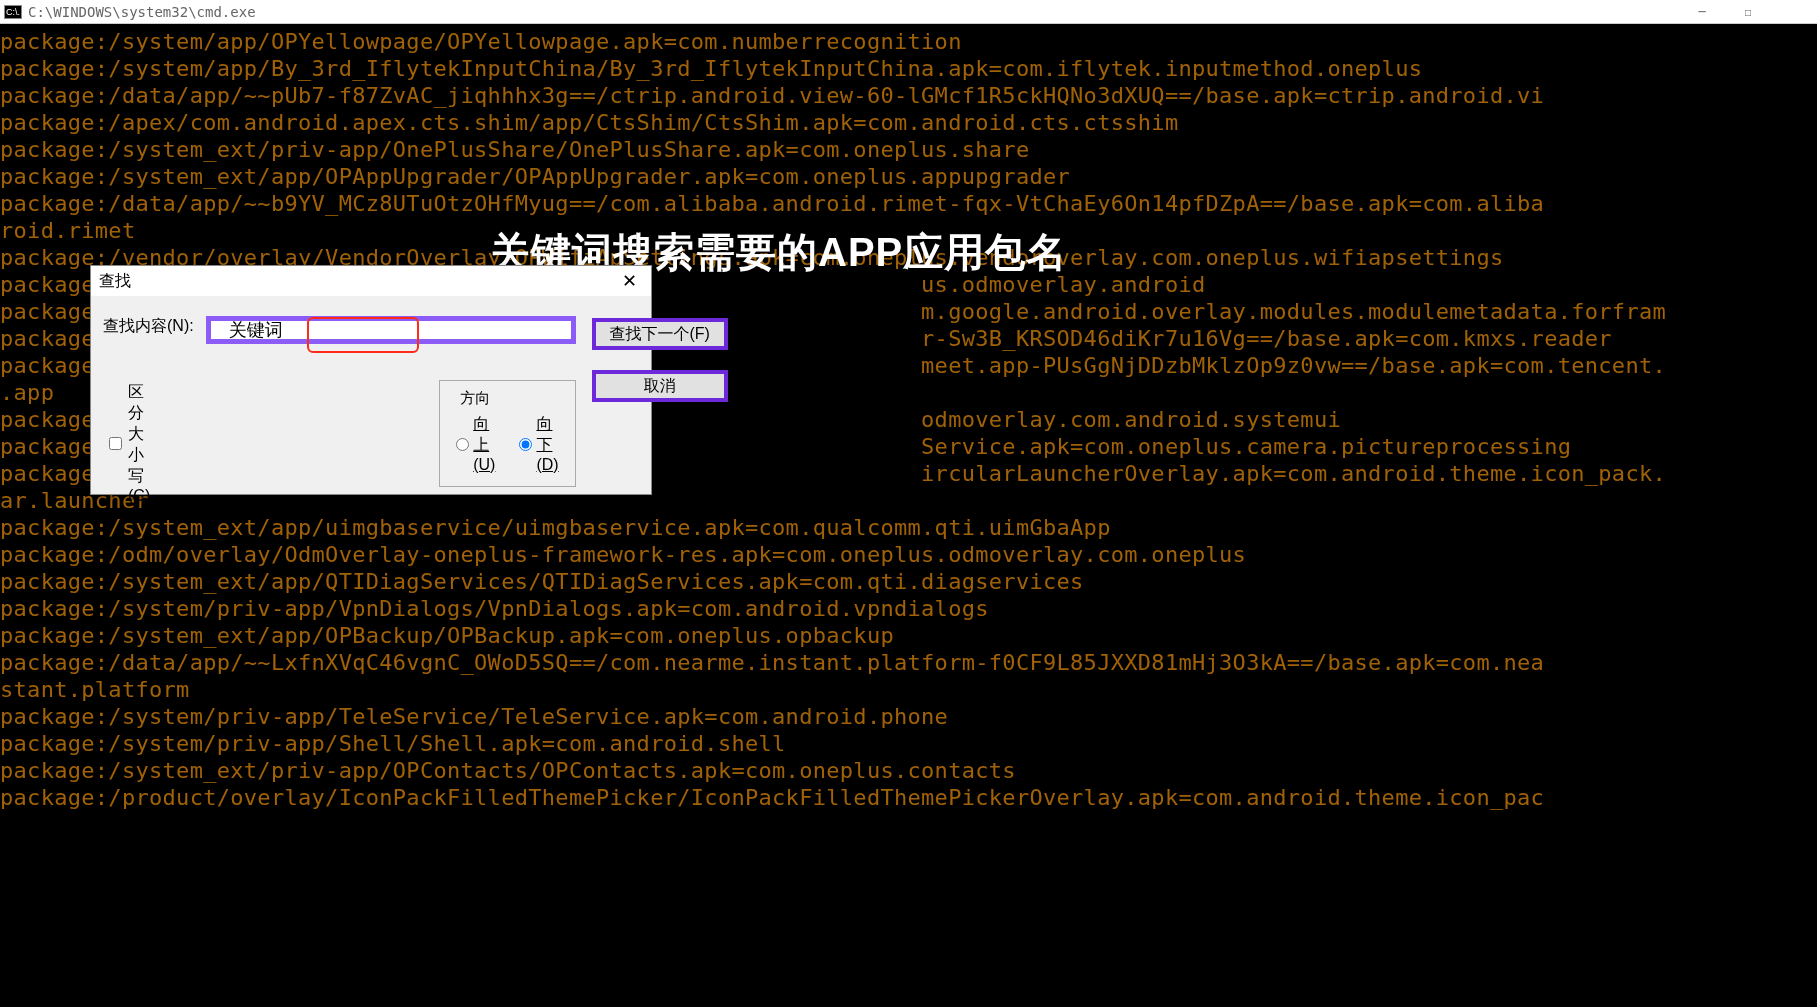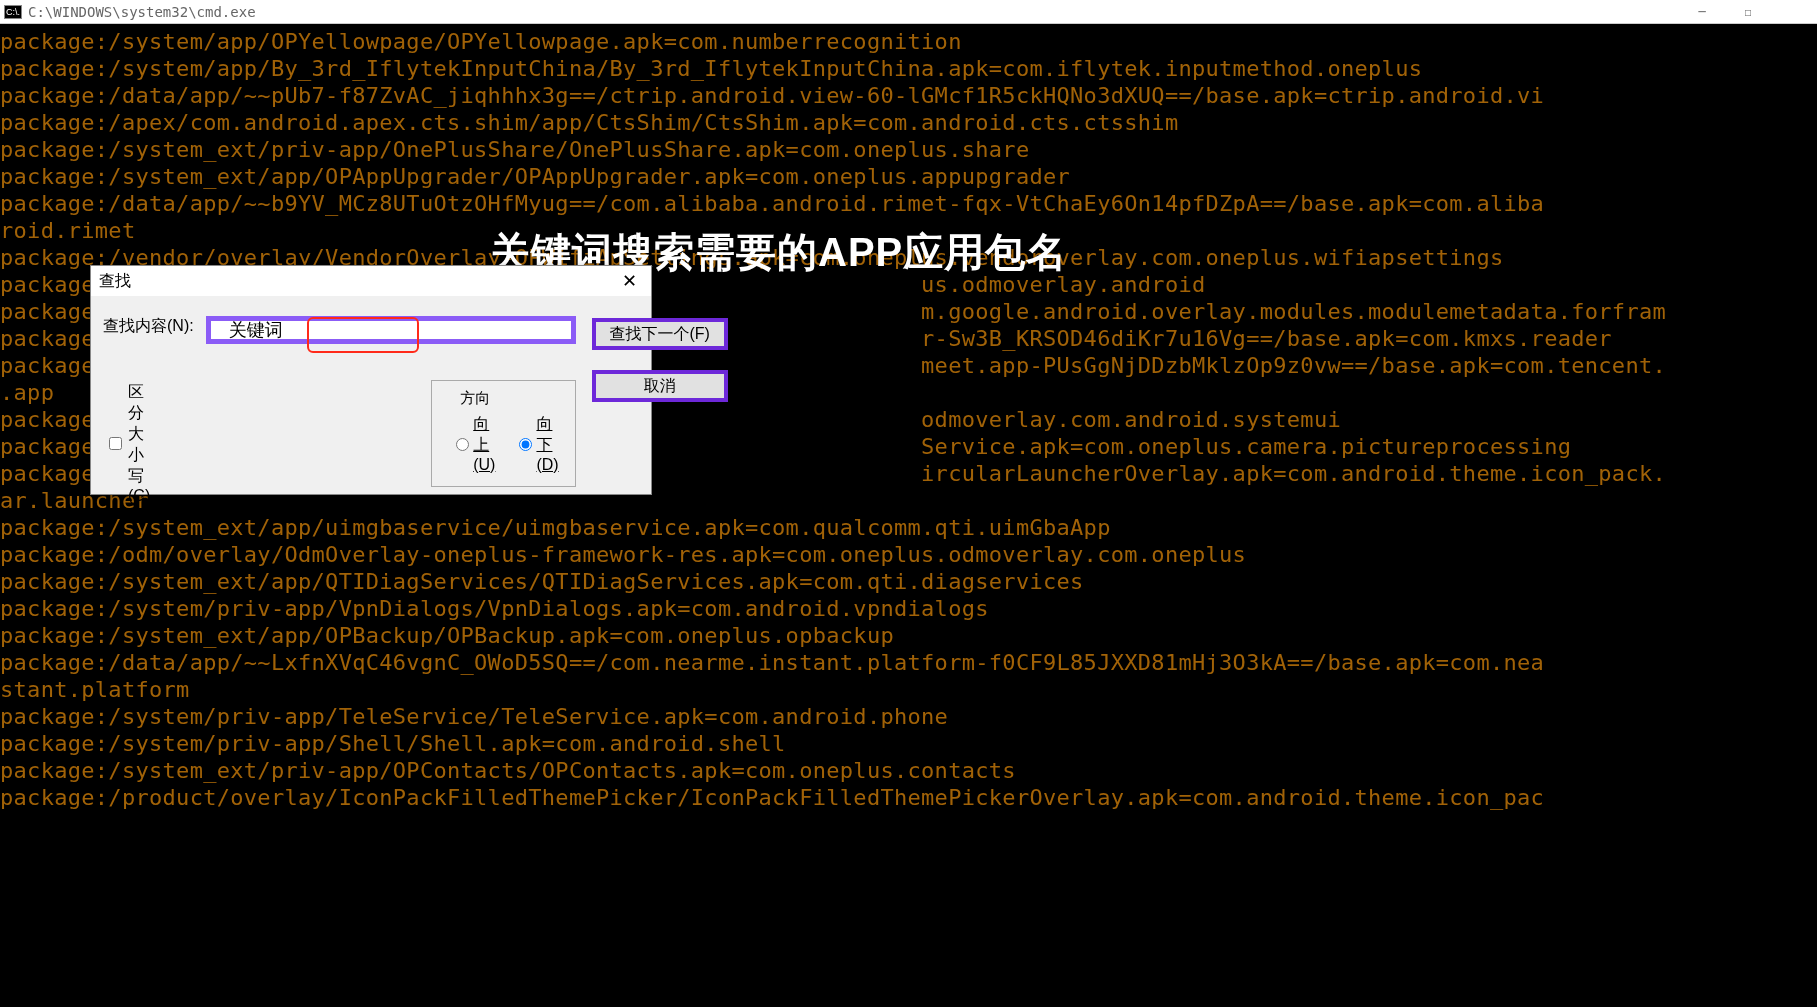--- a/index.html
+++ b/index.html
@@ -121,21 +121,21 @@
     left: 216px;
     top: 51px;
     width: 112px;
     height: 36px;
     border: 2px solid #ff2a1a;
     border-radius: 6px;
     pointer-events: none;
   }
   .fieldset {
     border: 1px solid #aaa;
-    padding: 8px 16px 12px 24px;
+    padding: 8px 16px 12px 16px;
     display: inline-block;
     margin-left: 240px;
   }
   .fieldset-title {
     font-size: 15px;
     margin-bottom: 6px;
     margin-top: -18px;
     background: #f0f0f0;
     display: inline-block;
     padding: 0 4px;

